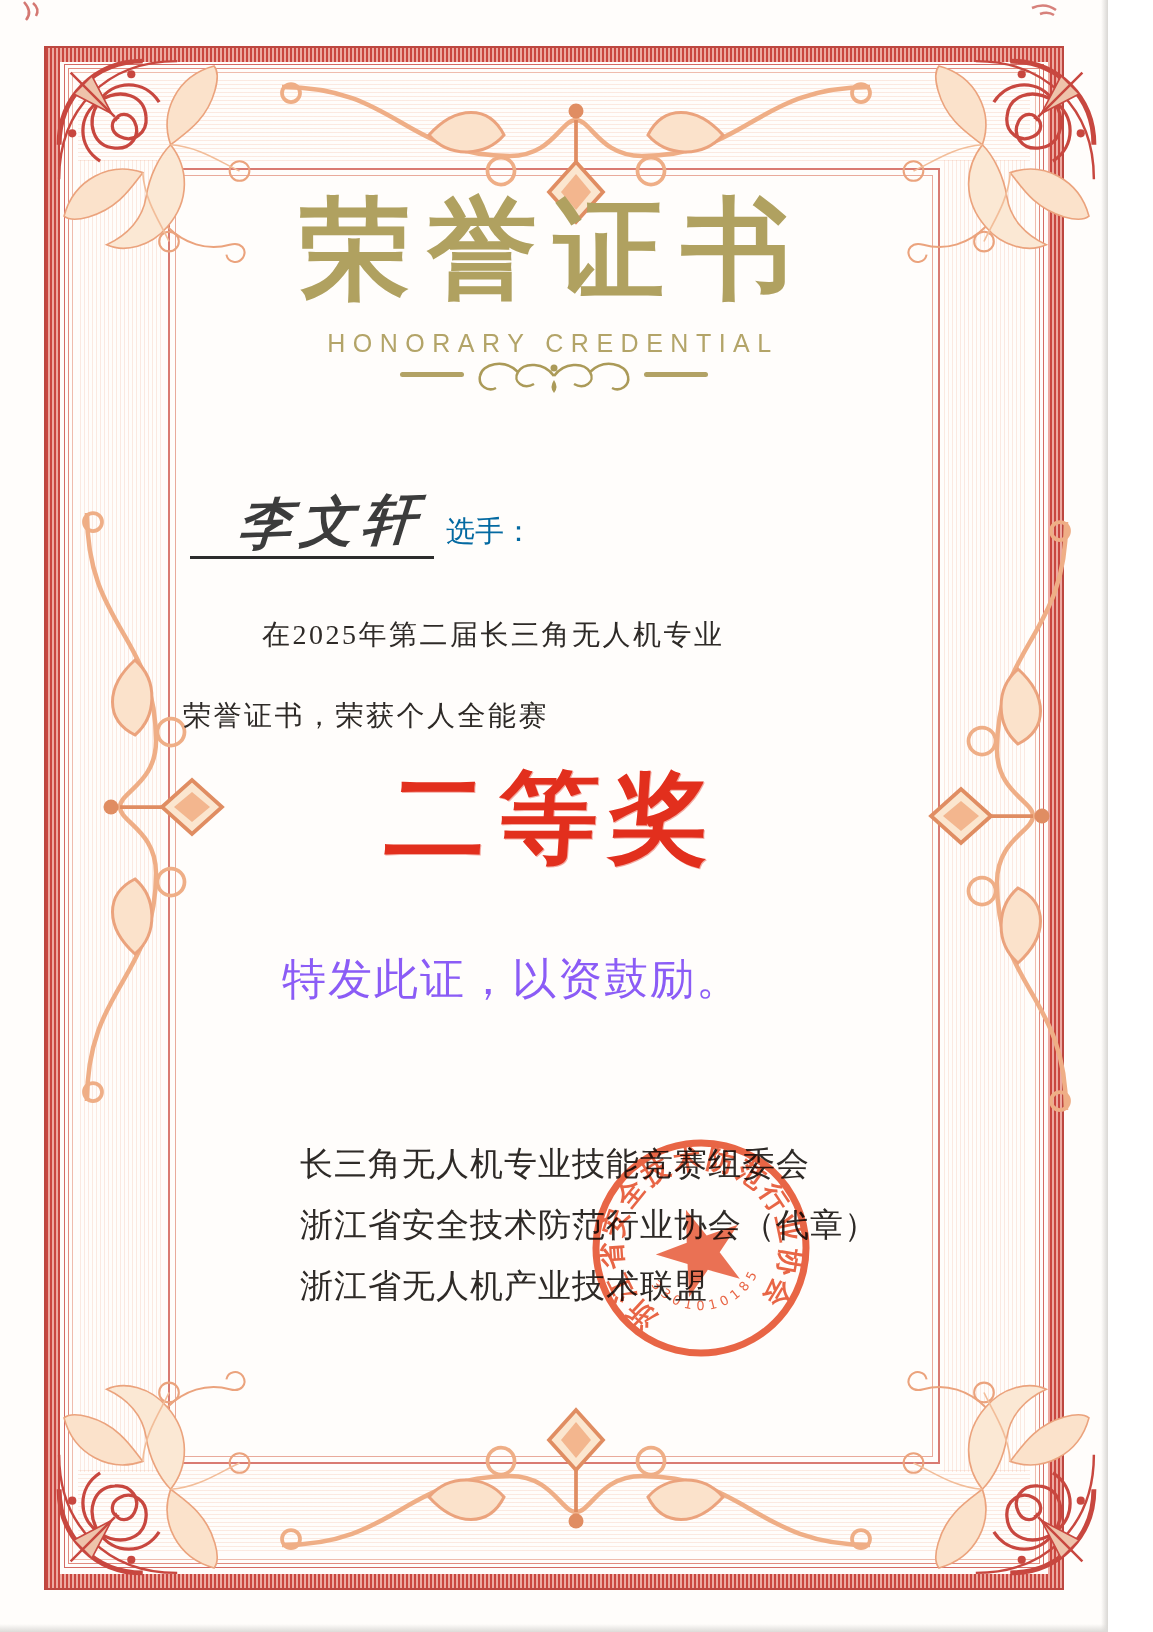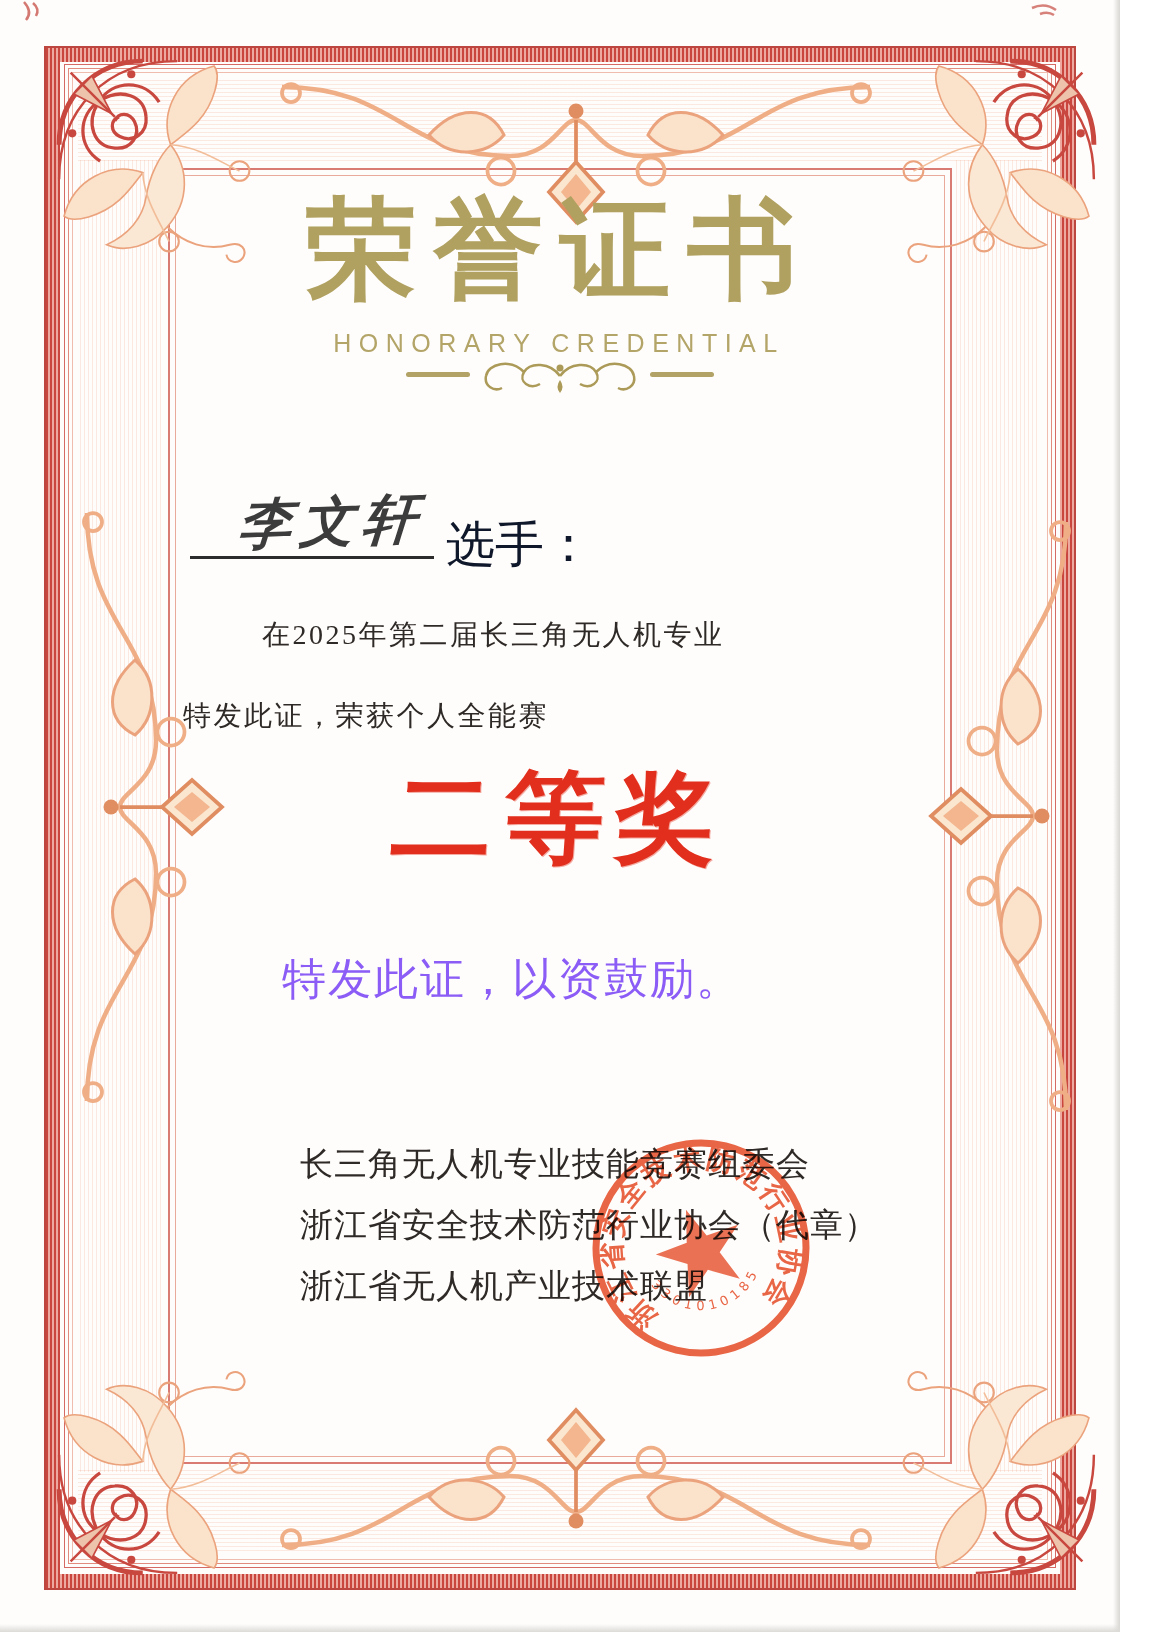--- a/index.html
+++ b/index.html
@@ -1,17 +1,17 @@
 <!DOCTYPE html>
 <html><head>
 <meta charset="utf-8">
 <style>
   html,body{margin:0;padding:0;background:#ffffff;}
   .page{position:relative;width:1108px;height:1632px;background:#fffdfb;overflow:hidden;
-        font-family:"Liberation Serif","DejaVu Serif",serif;padding-left:12px;}
+        font-family:"Liberation Serif","DejaVu Serif",serif;}
   
   .scan-right{position:absolute;right:0;top:0;width:7px;height:100%;
     background:linear-gradient(to left,#d9d7d4,rgba(255,255,255,0));}
   .scan-bottom{position:absolute;left:0;bottom:0;width:100%;height:8px;
     background:linear-gradient(to top,#dddbd8,rgba(255,255,255,0));}
   
   .band{position:absolute;left:46px;right:46px;top:48px;bottom:44px;
     border:14px solid #d0524d;
     border-image:repeating-linear-gradient(90deg,#c9463f 0 2px,#eda9a0 2px 4px) 14;}
   .band-edge{position:absolute;left:44px;right:44px;top:46px;bottom:42px;
@@ -34,21 +34,21 @@
   .title{position:absolute;left:0;right:0;top:190px;text-align:center;
     font-size:110px;font-weight:700;letter-spacing:17px;color:#b0a160;line-height:1.1;}
   .subtitle{position:absolute;left:0;right:2px;top:329px;text-align:center;
     font-family:"Liberation Sans","DejaVu Sans",sans-serif;
     font-size:25px;letter-spacing:7.5px;color:#b3a468;}
   .flourish{position:absolute;left:50%;top:356px;transform:translateX(-50%);}
   .name{position:absolute;left:238px;top:486px;font-size:54px;font-weight:600;
     font-style:italic;color:#3c3c3c;letter-spacing:8px;
     transform:rotate(-2deg) skewX(-6deg);}
   .name-line{position:absolute;left:190px;top:556px;width:244px;height:3px;background:#2c2c2c;}
-  .recipient-suffix{position:absolute;left:446px;top:512px;font-size:49px;color:#0f172a;text-align:center;}
+  .recipient-suffix{position:absolute;left:446px;top:512px;font-size:29px;color:#0369a1;text-align:center;}
   .body-text{position:absolute;left:183px;top:594px;width:780px;
     font-size:28px;line-height:81px;letter-spacing:2.5px;color:#2e2a27;}
   .body-text .l1{text-indent:79px;}
   .award{position:absolute;left:0;right:0;top:752px;text-align:center;
     font-size:100px;font-weight:900;letter-spacing:12px;color:#e22f1d;
     transform:skewX(-4deg);text-shadow:1px 1px 0 rgba(226,47,29,.4);}
   .closing{position:absolute;left:282px;top:950px;font-size:44px;letter-spacing:2px;color:#8b5cf6;}
   .issuers{position:absolute;left:300px;top:1134px;width:800px;
     font-size:33px;line-height:61px;letter-spacing:1px;color:#2e2a27;}
   .issuers .date-line{font-size:35px;}
@@ -136,21 +136,21 @@
     <circle cx="160" cy="12" r="3.5" fill="#ab9a58"></circle>
     <path d="M160,24 q5,7 0,13 q-5,-6 0,-13" fill="#ab9a58"></path>
   </svg>
 
   <div class="name">李文轩</div>
   <div class="name-line"></div>
   <div class="recipient-suffix">选手：</div>
 
   <div class="body-text">
     <div class="l1">在2025年第二届长三角无人机专业</div>
-    <div class="l2">特发此证，荣获个人全能赛</div>
+    <div class="l2">荣誉证书，荣获个人全能赛</div>
   </div>
 
   <div class="award">二等奖</div>
   <div class="closing">特发此证，以资鼓励。</div>
 
   <div class="issuers">
     <div>长三角无人机专业技能竞赛组委会</div>
     <div>浙江省安全技术防范行业协会（代章）</div>
     <div>浙江省无人机产业技术联盟</div>
   </div>

